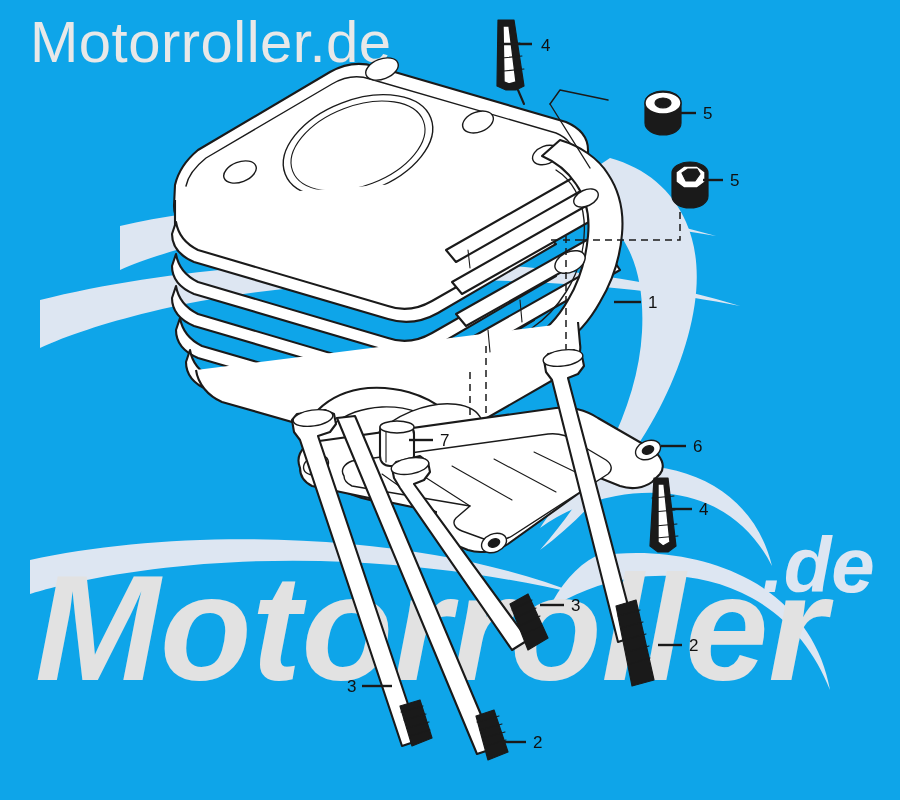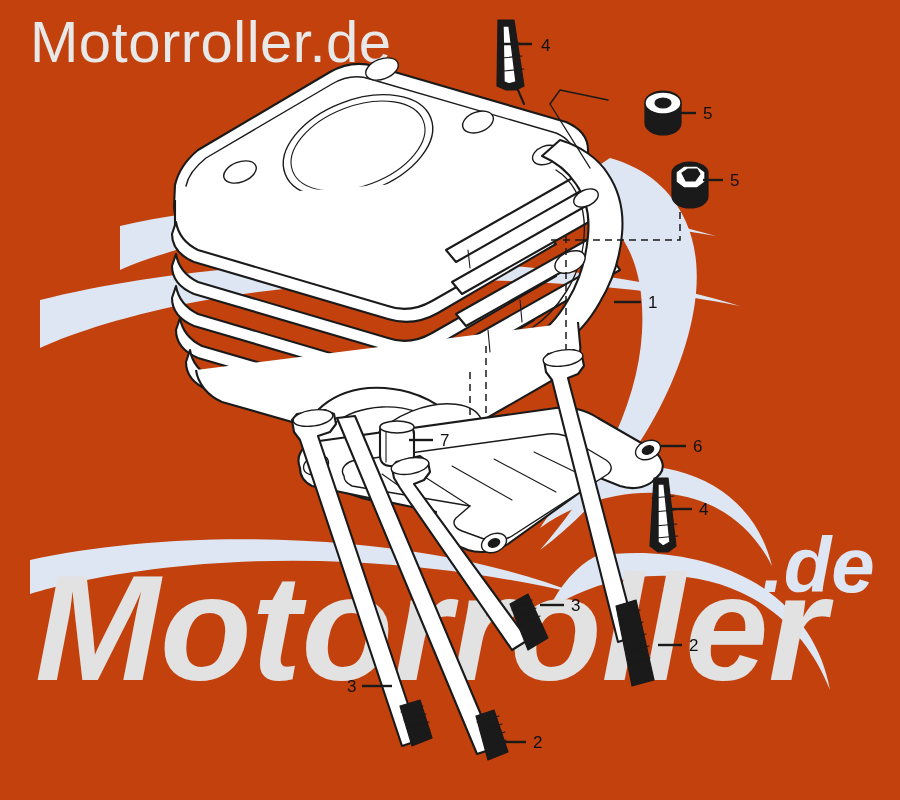--- a/index.html
+++ b/index.html
@@ -7,21 +7,21 @@
     padding: 0;
     background: #ffffff;
   }
   body {
     font-family: "Liberation Sans", sans-serif;
   }
   #page {
     position: relative;
     width: 900px;
     height: 800px;
-    background: #c2410c;
+    background: #0ea5e9;
     overflow: hidden;
   }
   #page svg {
     position: absolute;
     left: 0;
     top: 0;
   }
   .wm-top {
     font-family: "Liberation Sans", sans-serif;
     font-size: 58px;

